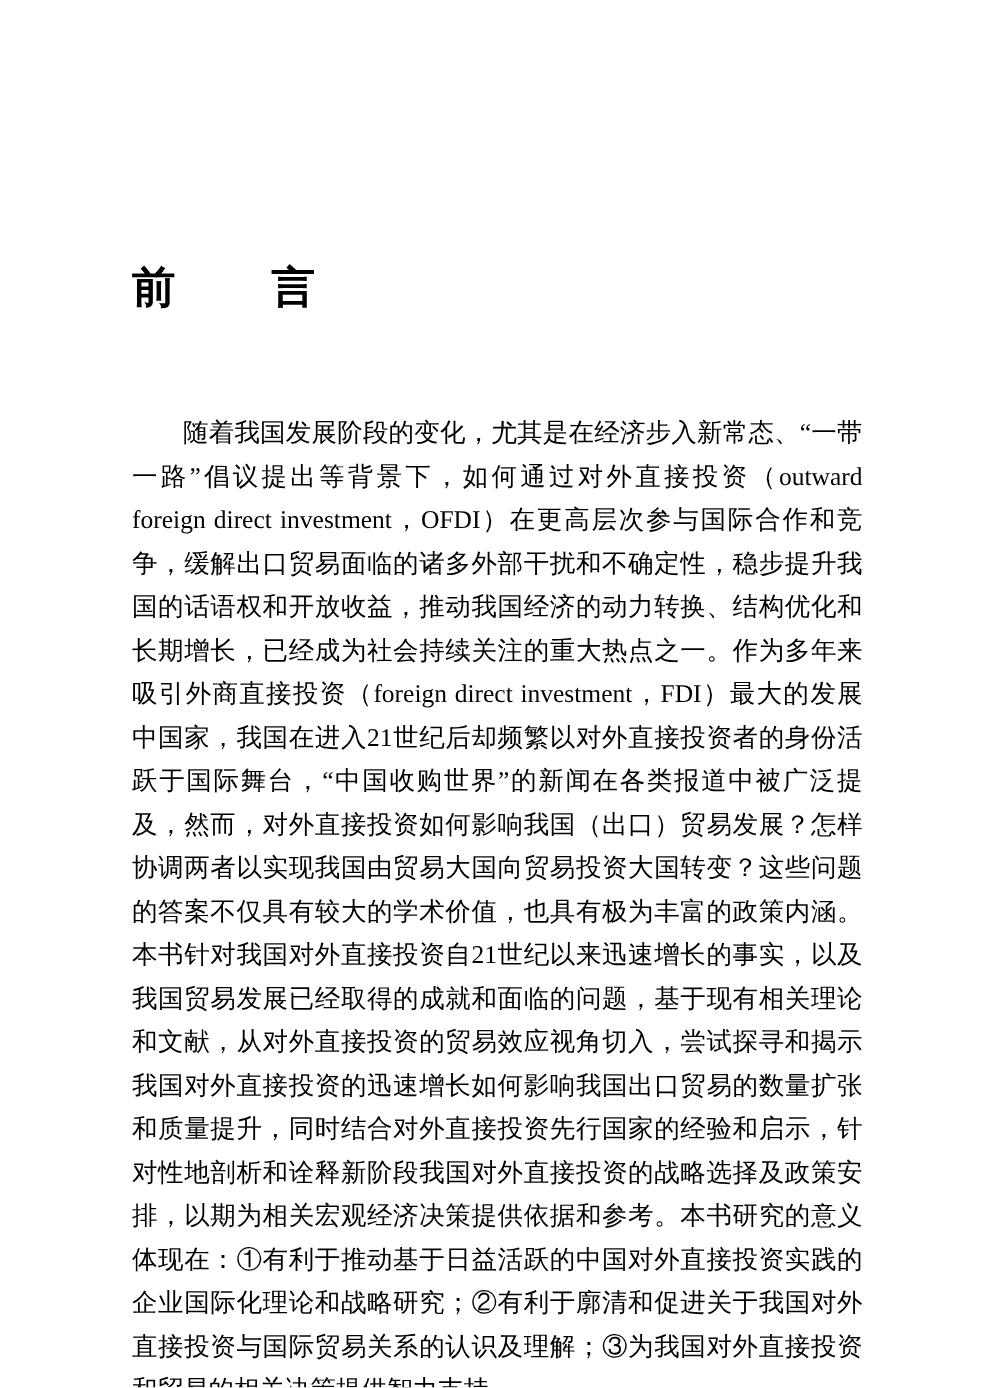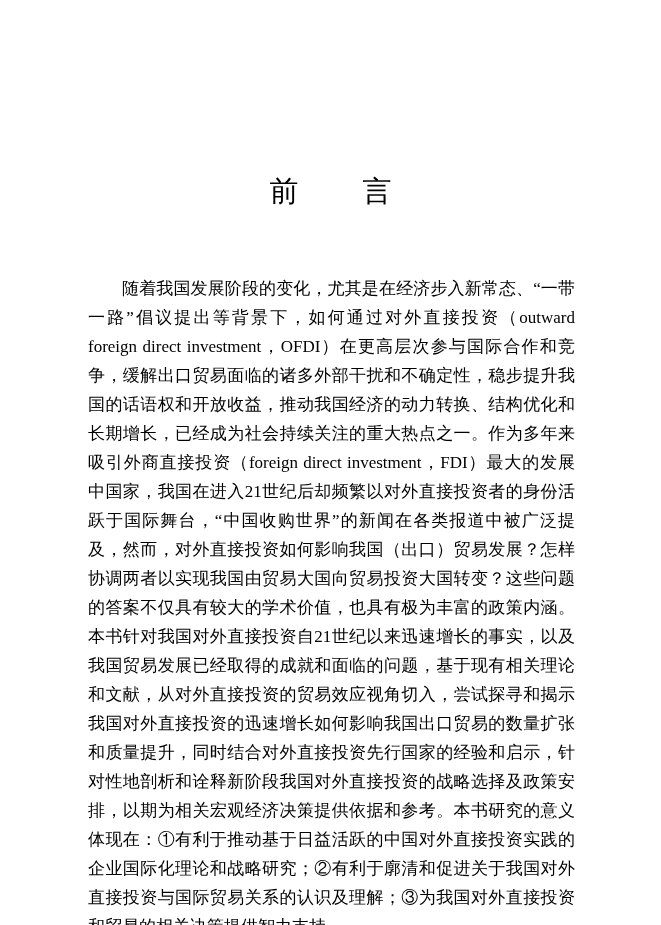--- a/index.html
+++ b/index.html
@@ -13,22 +13,21 @@
     height: 925px;
     background: #ffffff;
     box-sizing: border-box;
     padding: 172px 86px 0 88px;
     font-family: "Liberation Serif", "DejaVu Serif", serif;
     color: #000000;
     overflow: hidden;
   }
   .doc-title {
     font-size: 29px;
-    font-weight: 400;
-    text-align: center;
+    font-weight: 700;
     letter-spacing: 2px;
     margin: 0 0 62px 0;
   }
   .doc-body {
     margin: 0;
   }
   .doc-paragraph {
     font-size: 17px;
     line-height: 29px;
     text-align: justify;

